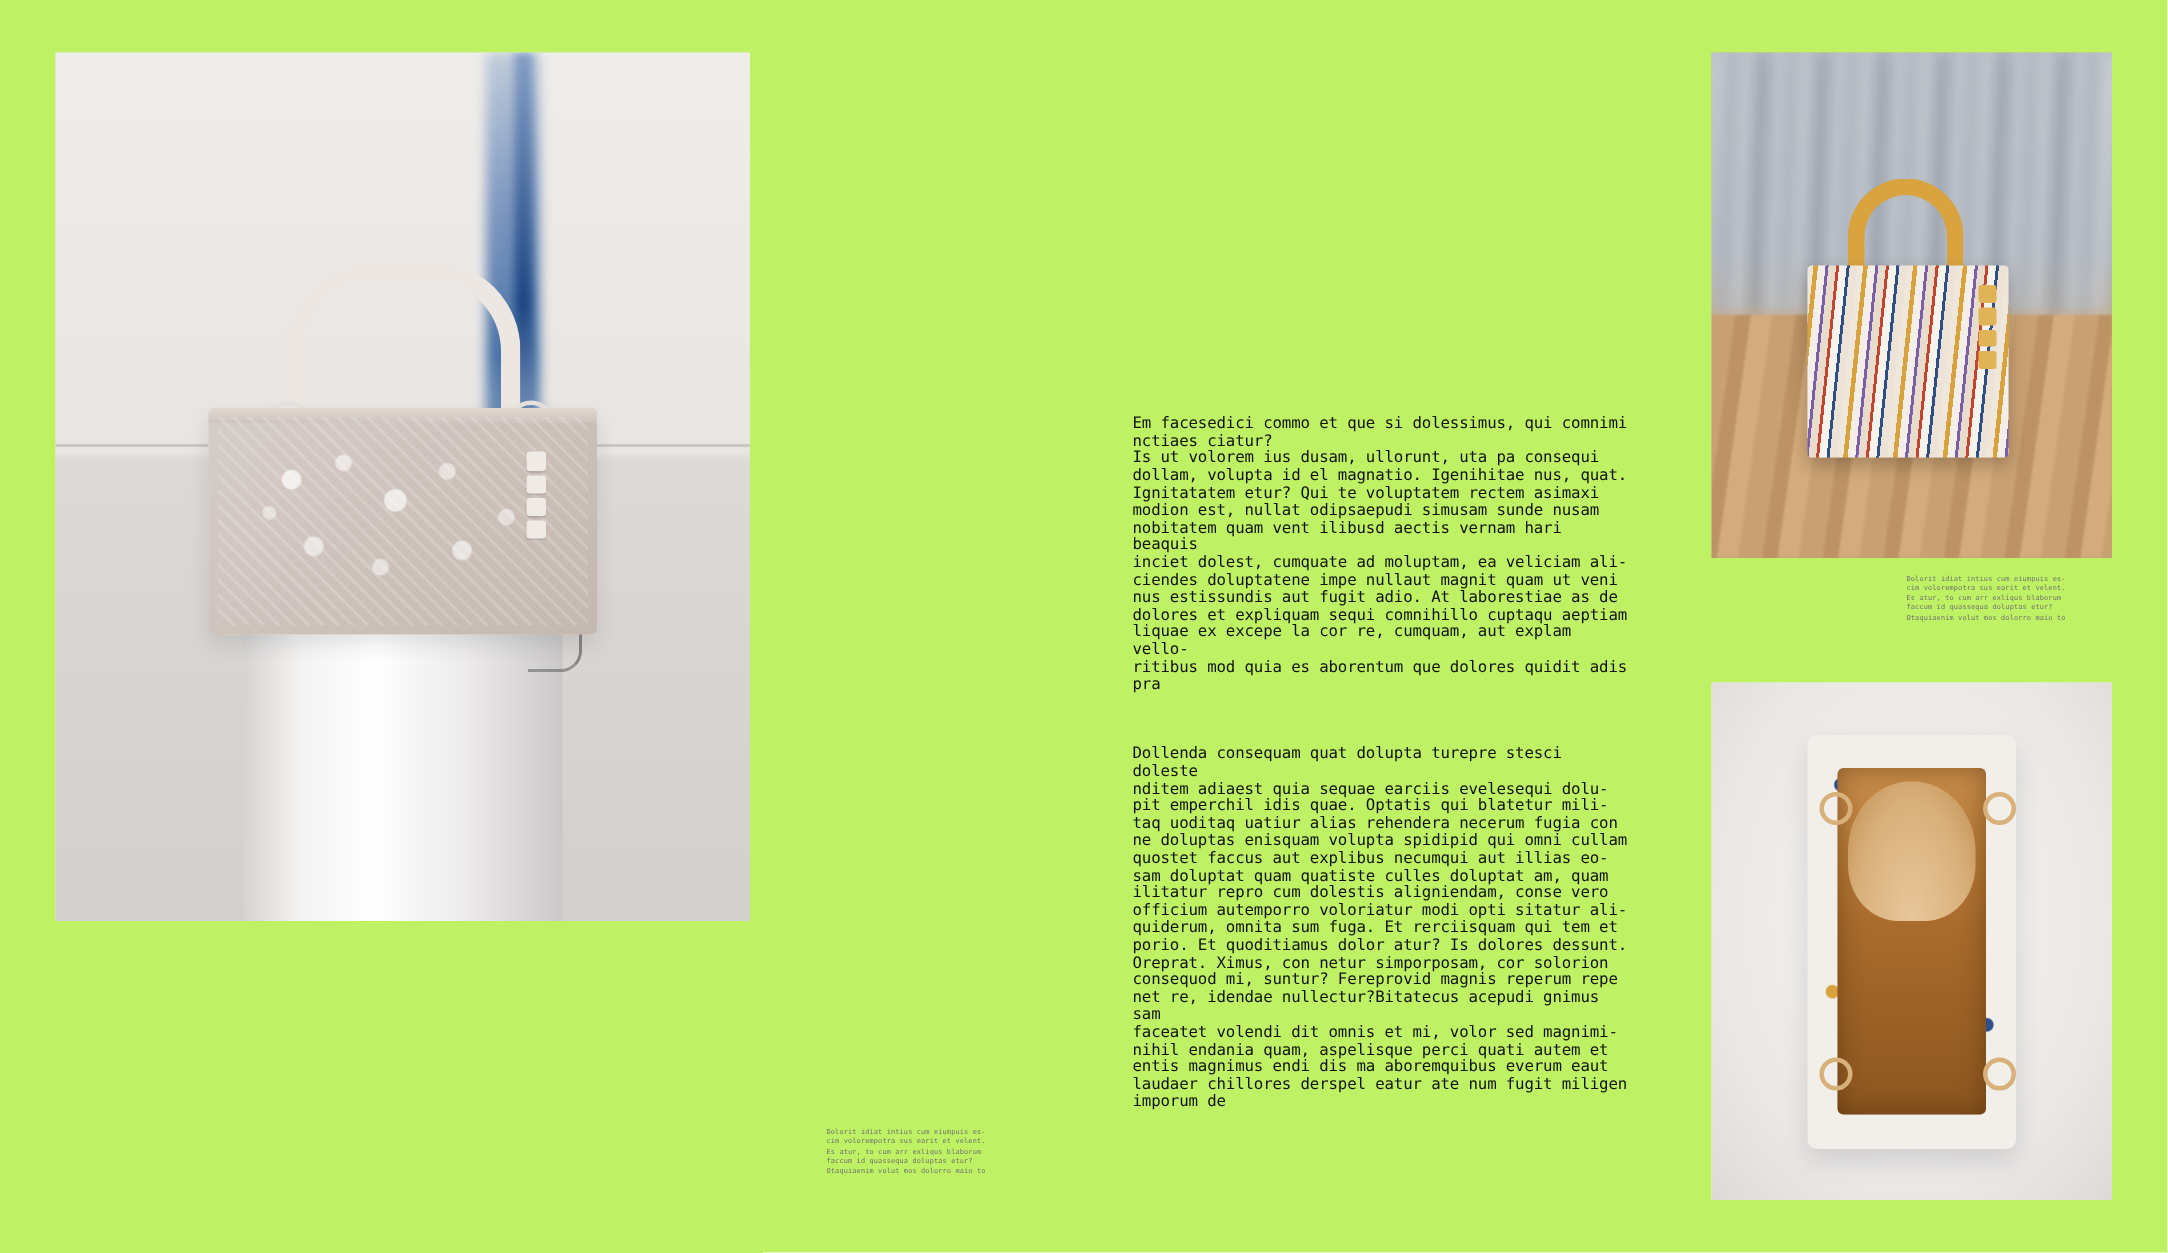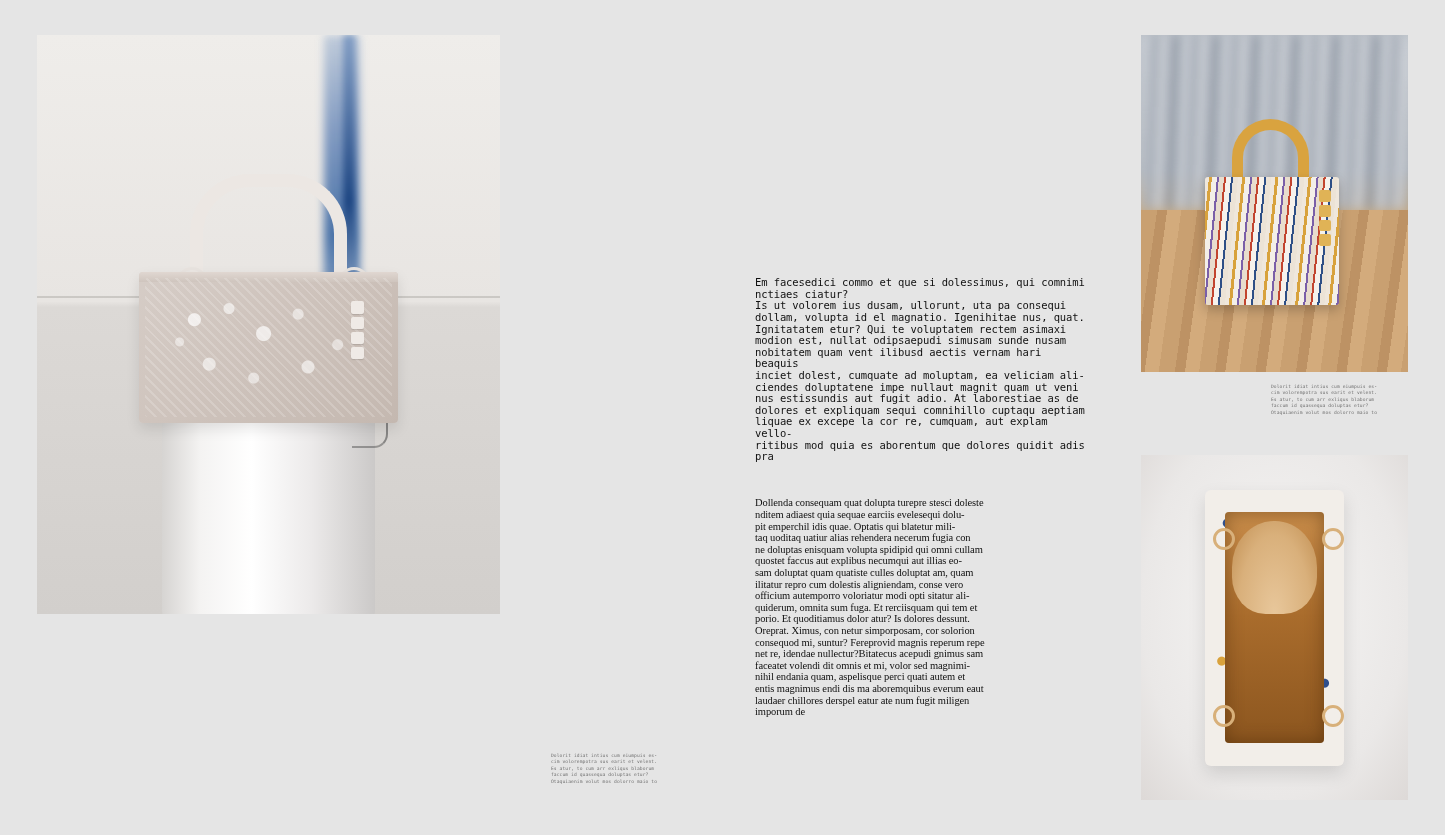--- a/index.html
+++ b/index.html
@@ -12,21 +12,21 @@
     height: 835px;
     position: relative;
     overflow: hidden;
     font-family: "DejaVu Sans Mono", monospace;
     color: #1a1a1a;
   }
 
   .page {
     position: absolute;
     inset: 0;
-    background: #e5e5e5;
+    background: #bef264;
   }
 
   
   .photo-left {
     position: absolute;
     left: 37px;
     top: 35px;
     width: 463px;
     height: 579px;
     overflow: hidden;
@@ -328,21 +328,21 @@
     left: 755px;
     top: 254px;
     width: 330px;
     font-family: "DejaVu Sans Mono", monospace;
     font-size: 10.5px;
     line-height: 11.6px;
     color: #101010;
     letter-spacing: -0.1px;
     white-space: pre-wrap;
   }
-  .body-text .para + .para { margin-top: 11.6px; font-family: Liberation Serif, serif; }
+  .body-text .para + .para { margin-top: 11.6px; }
 
   .caption {
     position: absolute;
     font-family: "DejaVu Sans Mono", monospace;
     font-size: 4.6px;
     line-height: 6.4px;
     color: #6f6f6f;
     letter-spacing: .1px;
     white-space: pre-wrap;
   }

